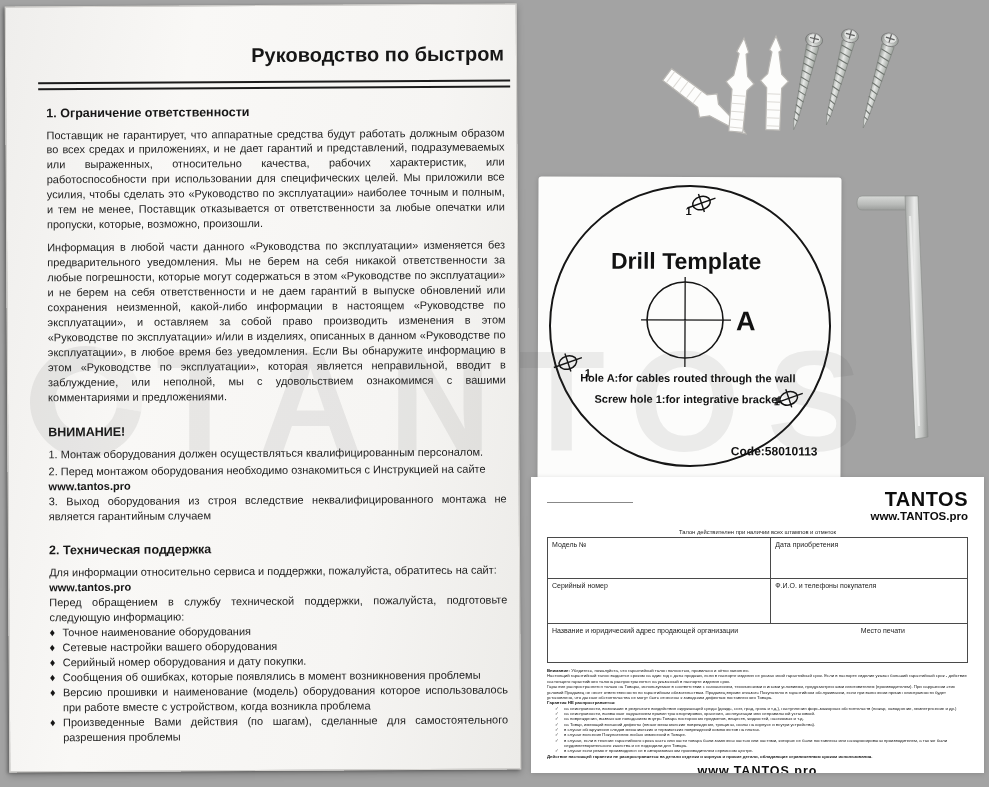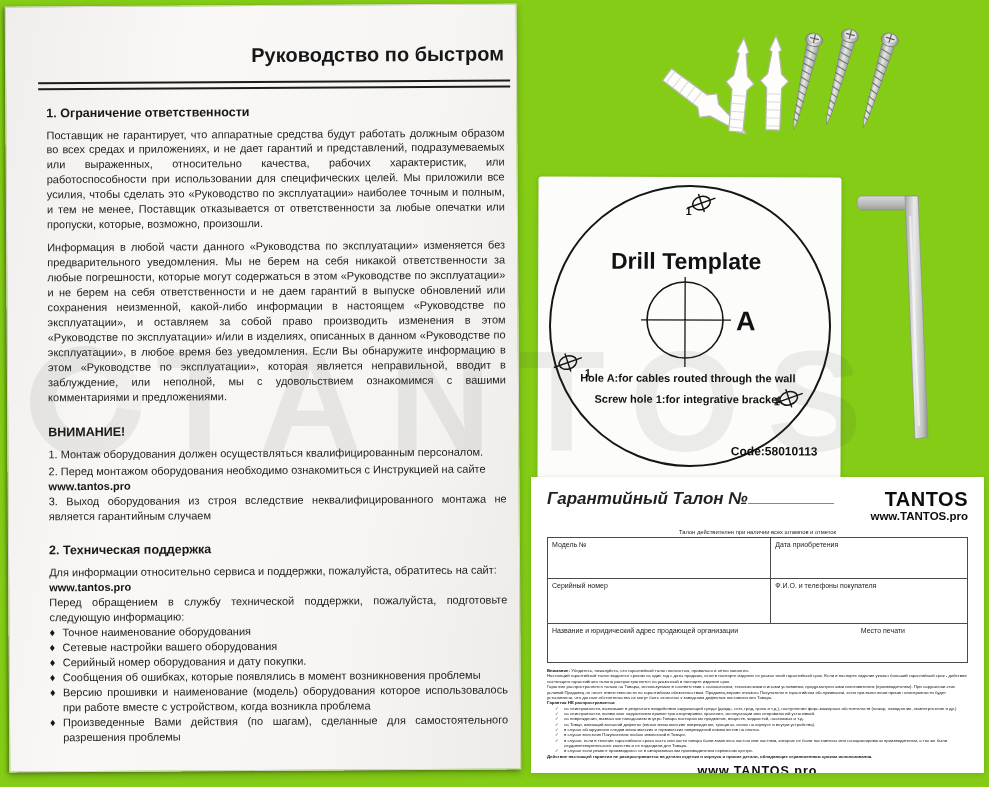--- a/index.html
+++ b/index.html
@@ -1,17 +1,17 @@
 <!DOCTYPE html>
 <html><head>
 <meta charset="utf-8">
 <style>
   html,body{margin:0;padding:0;background:#fff;}
   .canvas{
-    position:relative;width:989px;height:787px;overflow:hidden;background:#84cc16;
+    position:relative;width:989px;height:787px;overflow:hidden;background:#a3a3a3;
     font-family:"Liberation Sans",sans-serif;color:#1d1d1d;
   }
   
   .paper{
     position:absolute;left:7px;top:5px;width:512px;height:766px;box-sizing:border-box;
     background:linear-gradient(100deg,#efeeec,#f9f8f6 30%,#f6f5f3 70%,#ecebe8);
     box-shadow:-2px 1px 3px rgba(0,0,0,.28),0 3px 7px rgba(0,0,0,.25);
     border:1px solid #d8d6d2;
     transform:rotate(-0.35deg);
     padding:38px 12px 0 40px;overflow:hidden;
@@ -179,21 +179,21 @@
       <text x="150" y="226" text-anchor="middle" font-size="11" font-weight="bold">Screw hole 1:for integrative bracket</text>
       <text x="236" y="228" font-size="11" font-weight="bold">1</text>
       <use href="#hole" transform="translate(251,221)"></use>
       <text x="280" y="278" text-anchor="end" font-size="12" font-weight="bold">Code:58010113</text>
     </svg>
   </div>
 
   <div class="card">
     <div class="w-head">
       <div>
-        <span class="w-title">Гарантийный Талон №</span><span class="w-line"></span>
+        <span class="w-line"></span>
       </div>
       <div class="w-brandbox">
         <div class="w-brand">TANTOS</div>
         <div class="w-brandsite">www.TANTOS.pro</div>
       </div>
     </div>
     <div class="w-caption">Талон действителен при наличии всех штампов и отметок</div>
     <table class="w-table">
       <tbody>
           <tr class="w-r1">

